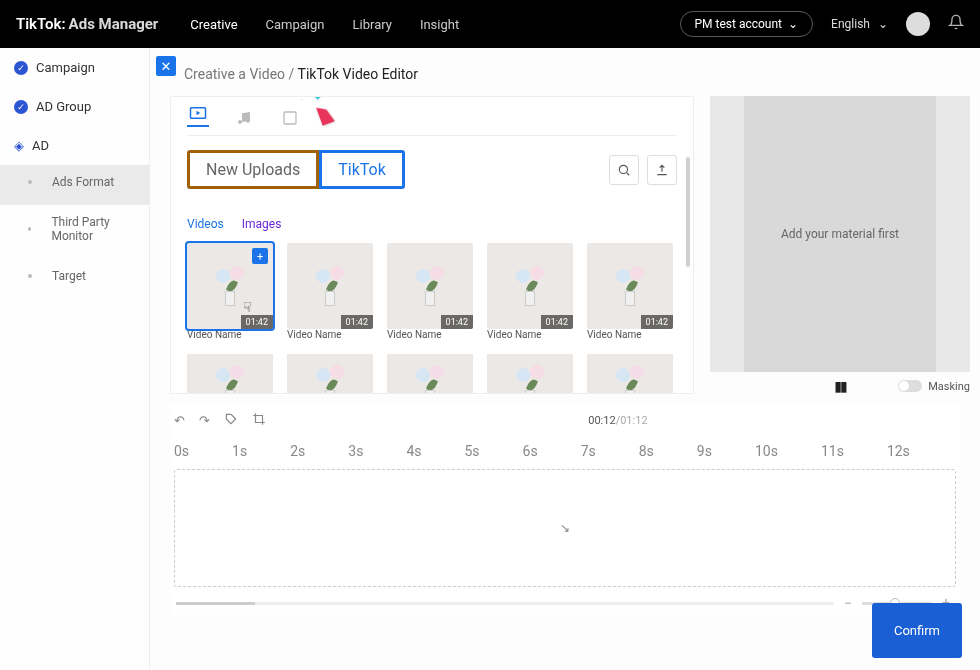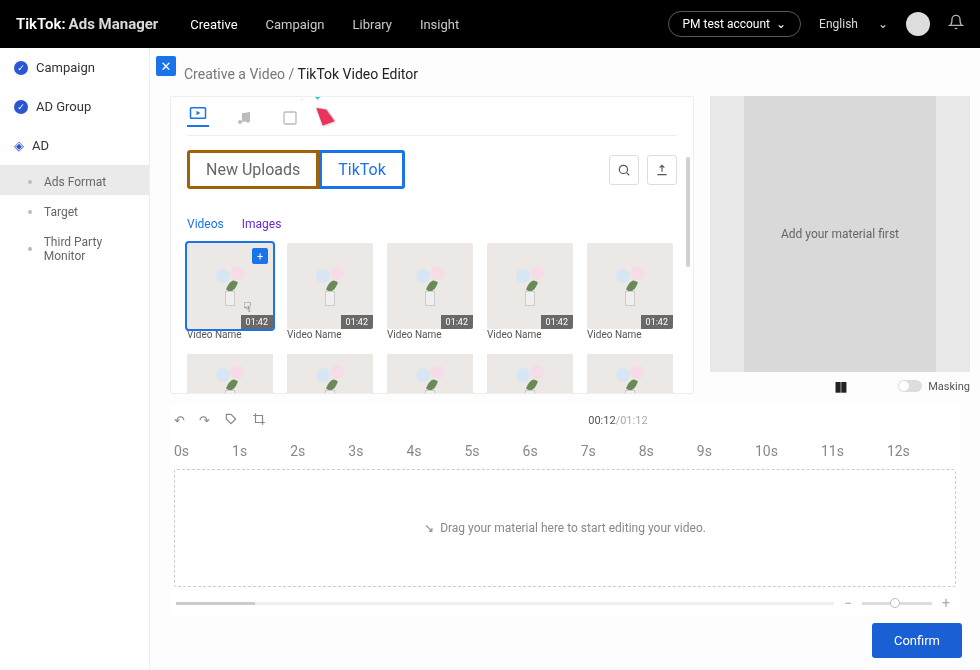--- a/index.html
+++ b/index.html
@@ -5,29 +5,29 @@
     *{margin:0;padding:0;box-sizing:border-box;font-family:-apple-system,BlinkMacSystemFont,"Segoe UI",Roboto,sans-serif}
     body{background:#f5f5f5;width:980px;height:670px;overflow:hidden}
     .header{background:#000;color:#fff;height:48px;display:flex;align-items:center;padding:15px 16px}
     .logo{font-size:15px;font-weight:600;display:flex;align-items:center}
     .logo-sub{opacity:.85;font-weight:700;margin-left:3px}
     .topnav{display:flex;gap:28px;margin-left:32px}
     .topnav-item{font-size:13px;color:rgba(255,255,255,.78);cursor:pointer}
     .topnav-item.active{color:#fff}
     .header-right{margin-left:auto;display:flex;align-items:center;gap:18px}
     .account-btn{border:1px solid rgba(255,255,255,.35);border-radius:14px;padding:5px 14px;font-size:12px;color:#fff;display:flex;align-items:center;gap:6px}
-    .lang{font-size:12px;opacity:.85;display:flex;align-items:center;gap:20px}
+    .lang{font-size:12px;opacity:.85;display:flex;align-items:center;gap:8px}
     .avatar{width:24px;height:24px;border-radius:50%;background:#ddd}
     .bell{color:rgba(255,255,255,.7);font-size:16px}
     .body{display:flex;height:calc(670px - 48px)}
     .sidebar{width:150px;background:#fefefe;border-right:1px solid #eee}
     .side-item{padding:12px 14px;font-size:13px;color:#333;display:flex;align-items:center;gap:8px;cursor:pointer}
     .side-item .dot{width:14px;height:14px;border-radius:50%;background:#2c55d4;display:inline-flex;align-items:center;justify-content:center;color:#fff;font-size:9px}
     .side-item .bulb{color:#2c55d4}
-    .side-sub{padding:10px 10px 6px 28px;font-size:12px;color:#666;cursor:pointer;display:flex;align-items:center;gap:12px}
+    .side-sub{padding:10px 10px 16px 28px;font-size:12px;color:#666;cursor:pointer;display:flex;align-items:center;gap:20px}
     .side-sub.active{background:#eaeaea}
     .side-sub .bullet{width:4px;height:4px;background:#bbb;border-radius:50%}
     .main{flex:1;position:relative;background:#fdfdfd}
     .close-badge{position:absolute;left:6px;top:8px;width:20px;height:20px;background:#1a73e8;color:#fff;display:flex;align-items:center;justify-content:center;font-size:13px;cursor:pointer;border-radius:2px}
     .breadcrumb{padding:18px 0 14px 34px;font-size:14px;color:#777}
     .breadcrumb .current{color:#222}
     .content{display:flex;gap:16px;padding:0 10px 0 20px}
     .library{flex:1;background:#fff;border:1px solid #eee;border-radius:2px;padding:12px 16px;height:298px;overflow:hidden;position:relative}
     .type-tabs{display:flex;gap:24px;border-bottom:1px solid #eee;padding-bottom:8px}
     .type-tab{width:22px;height:18px;color:#bbb;display:flex;align-items:center;justify-content:center;cursor:pointer}
@@ -73,21 +73,21 @@
     .ruler{display:flex;padding:6px 4px;font-size:14px;color:#888;gap:43px}
     .ruler span{position:relative}
     .track{border:1px dashed #ccc;border-radius:3px;height:118px;margin:4px;display:flex;align-items:center;justify-content:center;font-size:12px;color:#888;gap:6px}
     .zoom-row{display:flex;align-items:center;padding:4px 6px;gap:6px}
     .zoom-bar{flex:1;height:3px;background:#eee;position:relative;border-radius:2px}
     .zoom-fill{position:absolute;left:0;width:12%;height:100%;background:#ccc}
     .zoom-slider{margin-left:auto;width:70px;height:3px;background:#ddd;position:relative;display:flex;align-items:center}
     .zoom-knob{position:absolute;left:28px;width:10px;height:10px;background:#fff;border:1px solid #bbb;border-radius:50%}
     .zbtn{color:#aaa;font-size:14px;cursor:pointer;padding:0 4px}
     .footer{position:absolute;bottom:12px;right:18px}
-    .confirm{background:#1a5fd4;color:#fff;border:none;padding:10px 22px;font-size:13px;border-radius:3px;cursor:pointer}
+    .confirm{background:#1a5fd4;color:#fff;border:none;padding:20px 22px;font-size:13px;border-radius:3px;cursor:pointer}
     .cursor{position:absolute;pointer-events:none}
     .cursor-arrow{width:0;height:0;border-left:9px solid #e8345a;border-right:4px solid transparent;border-bottom:14px solid #e8345a;border-top:5px solid transparent;transform:rotate(-20deg);filter:drop-shadow(0 1px 1px rgba(0,0,0,.2))}
     .sparkle{position:absolute;color:#2bc4dd;font-size:11px}
     .hand-cursor{position:absolute;font-size:14px;color:#333}
   </style>
 </head>
 <body>
 
 <div class="header">
   <div class="logo">
@@ -131,25 +131,25 @@
     <div class="side-item">
         <span class="bulb">◈</span>
         <span>AD</span>
       </div>
     <div class="side-sub active">
         <span class="bullet"></span>
         <span>Ads Format</span>
       </div>
     <div class="side-sub">
         <span class="bullet"></span>
-        <span>Target</span>
+        <span>Third Party Monitor</span>
       </div>
     <div class="side-sub">
         <span class="bullet"></span>
-        <span>Third Party Monitor</span>
+        <span>Target</span>
       </div>
   </div>
 
   <div class="main">
     <div class="close-badge">✕</div>
     <div class="breadcrumb">
       <span>Creative a Video</span>
       <span> / </span>
       <span class="current">TikTok Video Editor</span>
     </div>
@@ -351,21 +351,20 @@
         <span>6s</span>
         <span>7s</span>
         <span>8s</span>
         <span>9s</span>
         <span>10s</span>
         <span>11s</span>
         <span>12s</span>
       </div>
       <div class="track">
         <span>↘</span>
-        <span>Drag your material here to start editing your video.</span>
       </div>
       <div class="zoom-row">
         <div class="zoom-bar">
             <div class="zoom-fill"></div>
           </div>
         <span class="zbtn">−</span>
         <div class="zoom-slider">
             <div class="zoom-knob"></div>
           </div>
         <span class="zbtn">+</span>

